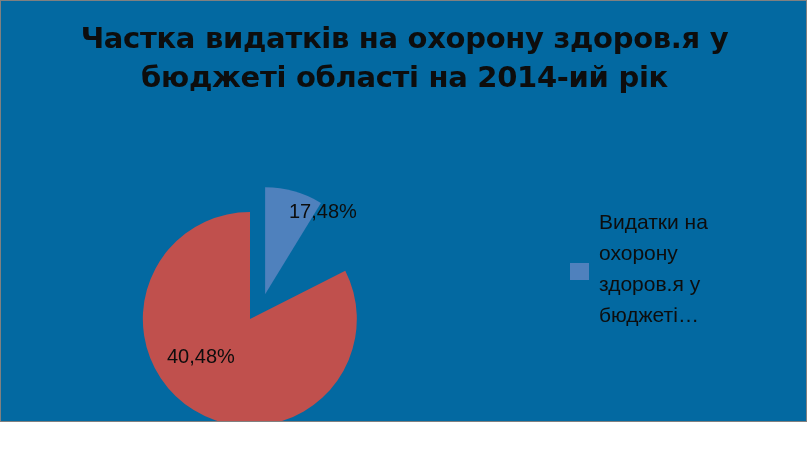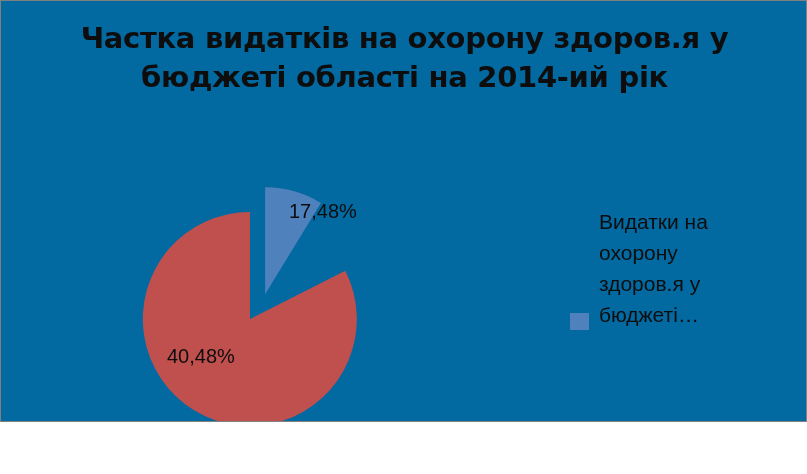--- a/index.html
+++ b/index.html
@@ -69,21 +69,21 @@
   #legend {
     position: absolute;
     left: 569px;
     top: 205px;
     width: 230px;
     display: flex;
     align-items: flex-start;
   }
   .legend-item {
     display: flex;
-    align-items: flex-end;
+    align-items: center;
   }
   .legend-marker {
     width: 19px;
     height: 17px;
     margin-top: 6px;
     margin-right: 10px;
     flex: 0 0 auto;
   }
   .legend-text {
     font-family: "Liberation Sans", sans-serif;

